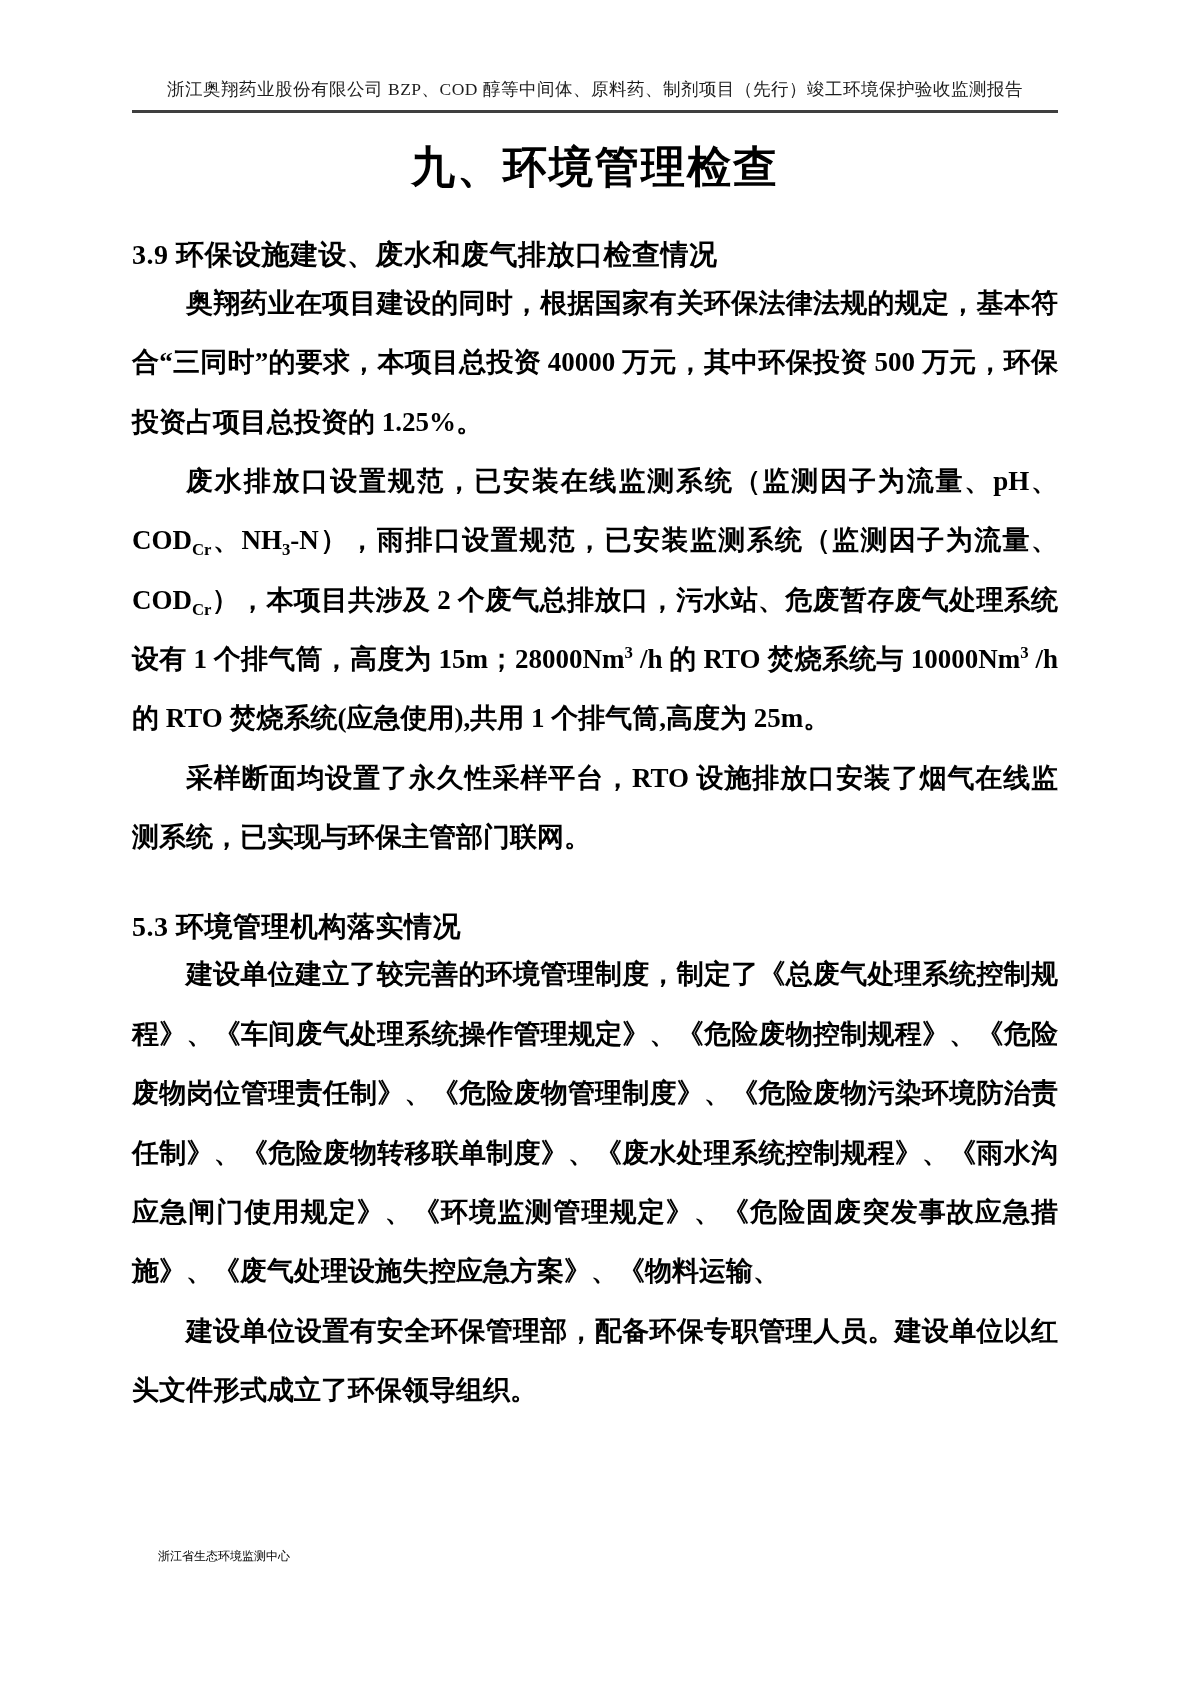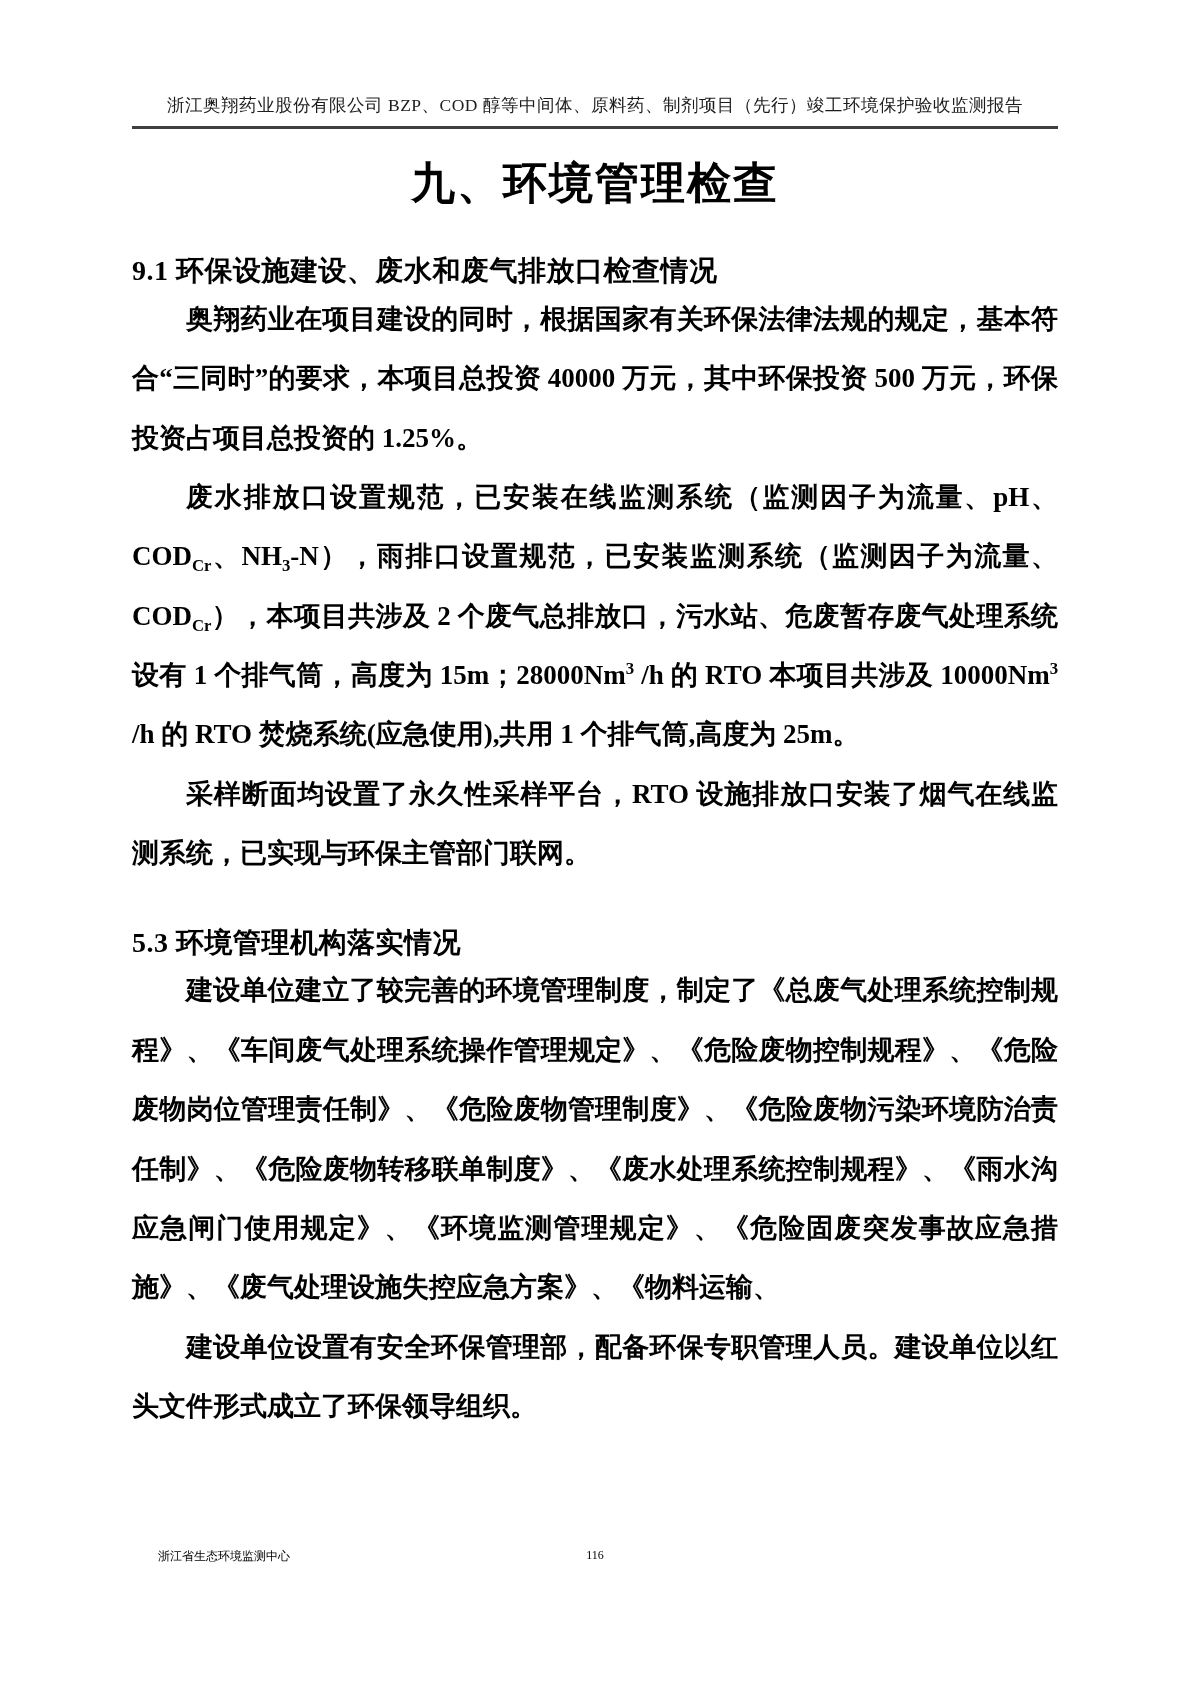--- a/index.html
+++ b/index.html
@@ -8,21 +8,21 @@
     position: relative;
     width: 1190px;
     height: 1683px;
     background: #ffffff;
     color: #000000;
     font-family: "Liberation Serif", "DejaVu Serif", serif;
     overflow: hidden;
     margin: 0 auto;
   }
   .content {
-    padding: 16px 132px;
+    padding: 0 132px;
   }
   .doc-header {
     padding-top: 78px;
     text-align: center;
   }
   .doc-header-text {
     font-size: 17.5px;
     line-height: 1.3;
     color: #1c1c1c;
     letter-spacing: 0.5px;
@@ -87,28 +87,27 @@
 <div class="page">
   <div class="content">
     <header class="doc-header">
       <div class="doc-header-text">浙江奥翔药业股份有限公司 BZP、COD 醇等中间体、原料药、制剂项目（先行）竣工环境保护验收监测报告</div>
       <div class="header-rule"></div>
     </header>
 
     <main>
       <h1 class="doc-title">九、环境管理检查</h1>
       <div id="sections">
-          <h2 class="section-heading">9.1 环保设施建设、废水和废气排放口检查情况</h2>
+          <h2 class="section-heading">3.9 环保设施建设、废水和废气排放口检查情况</h2>
           <p class="body-paragraph"><span>奥翔药业在项目建设的同时，根据国家有关环保法律法规的规定，基本符合“三同时”的要求，本项目总投资 40000 万元，其中环保投资 500 万元，环保投资占项目总投资的 1.25%。</span></p>
-          <p class="body-paragraph"><span>废水排放口设置规范，已安装在线监测系统（监测因子为流量、pH、COD</span><sub>Cr</sub><span>、NH</span><sub>3</sub><span>-N），雨排口设置规范，已安装监测系统（监测因子为流量、COD</span><sub>Cr</sub><span>），本项目共涉及 2 个废气总排放口，污水站、危废暂存废气处理系统设有 1 个排气筒，高度为 15m；28000Nm</span><sup>3</sup><span> /h 的 RTO 本项目共涉及 10000Nm</span><sup>3</sup><span> /h 的 RTO 焚烧系统(应急使用),共用 1 个排气筒,高度为 25m。</span></p>
+          <p class="body-paragraph"><span>废水排放口设置规范，已安装在线监测系统（监测因子为流量、pH、COD</span><sub>Cr</sub><span>、NH</span><sub>3</sub><span>-N），雨排口设置规范，已安装监测系统（监测因子为流量、COD</span><sub>Cr</sub><span>），本项目共涉及 2 个废气总排放口，污水站、危废暂存废气处理系统设有 1 个排气筒，高度为 15m；28000Nm</span><sup>3</sup><span> /h 的 RTO 焚烧系统与 10000Nm</span><sup>3</sup><span> /h 的 RTO 焚烧系统(应急使用),共用 1 个排气筒,高度为 25m。</span></p>
           <p class="body-paragraph"><span>采样断面均设置了永久性采样平台，RTO 设施排放口安装了烟气在线监测系统，已实现与环保主管部门联网。</span></p>
           <h2 class="section-heading">5.3 环境管理机构落实情况</h2>
           <p class="body-paragraph"><span>建设单位建立了较完善的环境管理制度，制定了《总废气处理系统控制规程》、《车间废气处理系统操作管理规定》、《危险废物控制规程》、《危险废物岗位管理责任制》、《危险废物管理制度》、《危险废物污染环境防治责任制》、《危险废物转移联单制度》、《废水处理系统控制规程》、《雨水沟应急闸门使用规定》、《环境监测管理规定》、《危险固废突发事故应急措施》、《废气处理设施失控应急方案》、《物料运输、</span></p>
           <p class="body-paragraph"><span>建设单位设置有安全环保管理部，配备环保专职管理人员。建设单位以红头文件形式成立了环保领导组织。</span></p>
         </div>
     </main>
   </div>
 
   <footer class="doc-footer">
     <span class="footer-org">浙江省生态环境监测中心</span>
-    <span class="footer-page">116</span>
   </footer>
 </div>
 
 </body></html>

